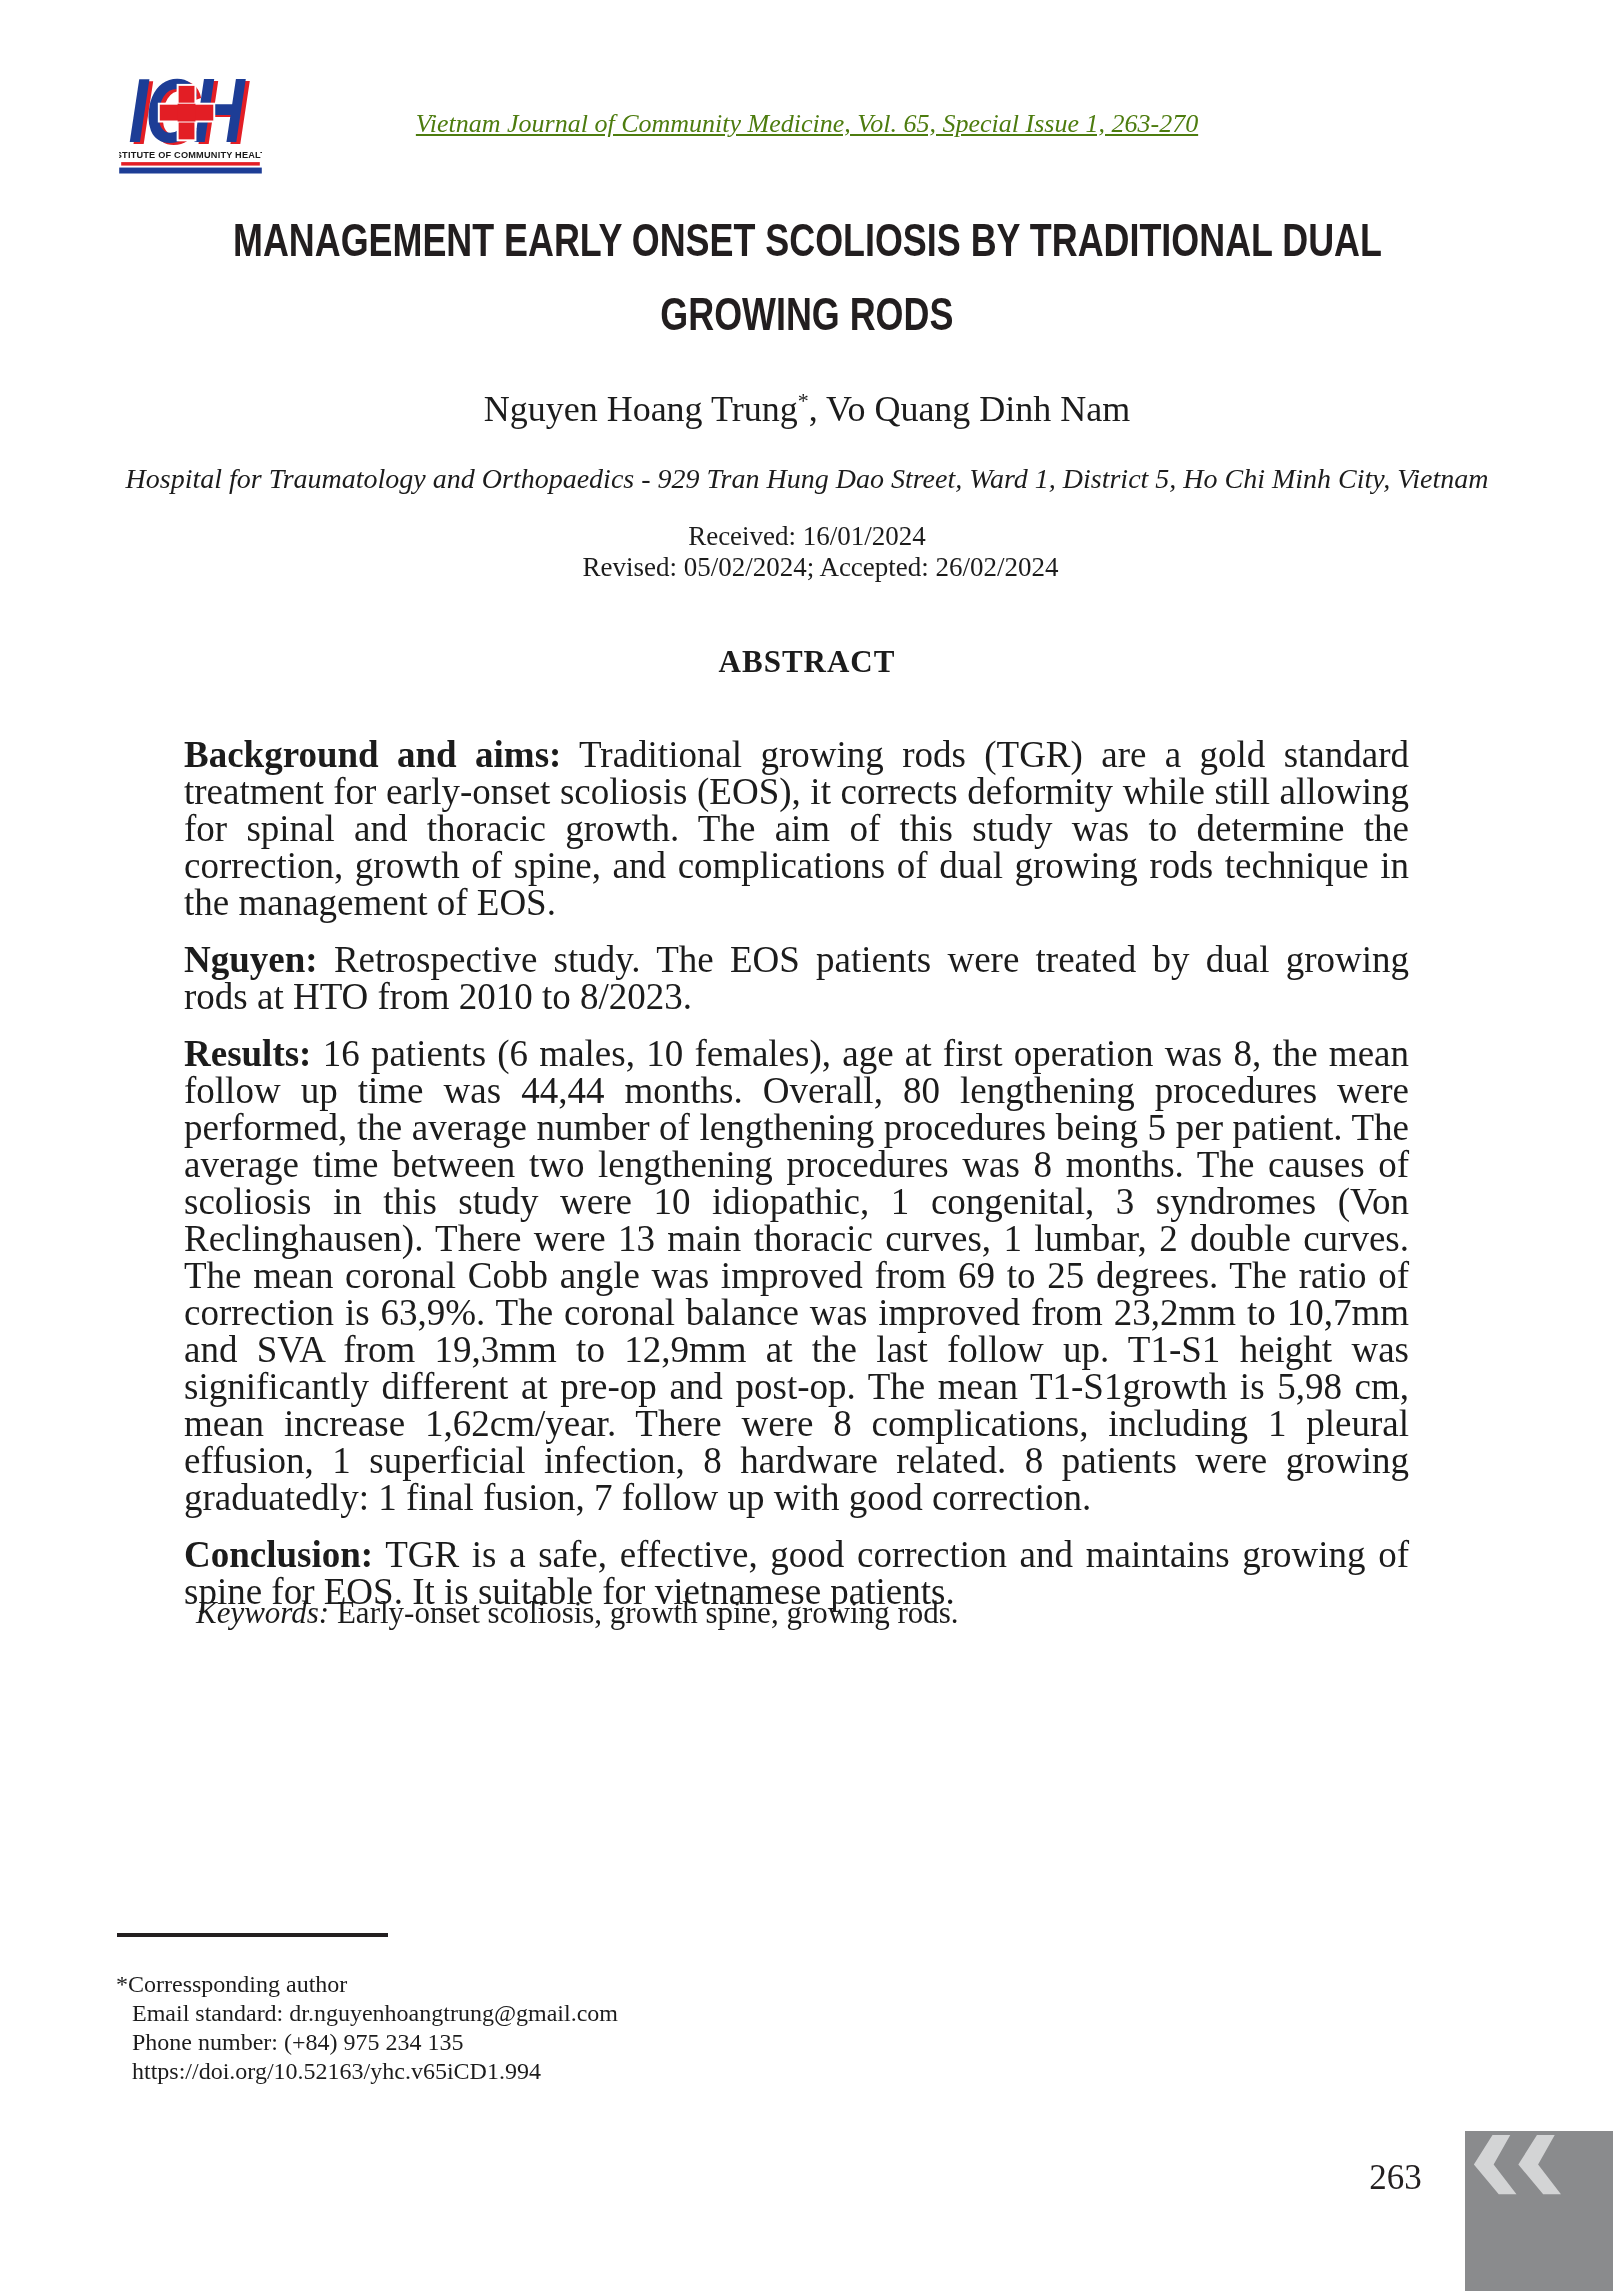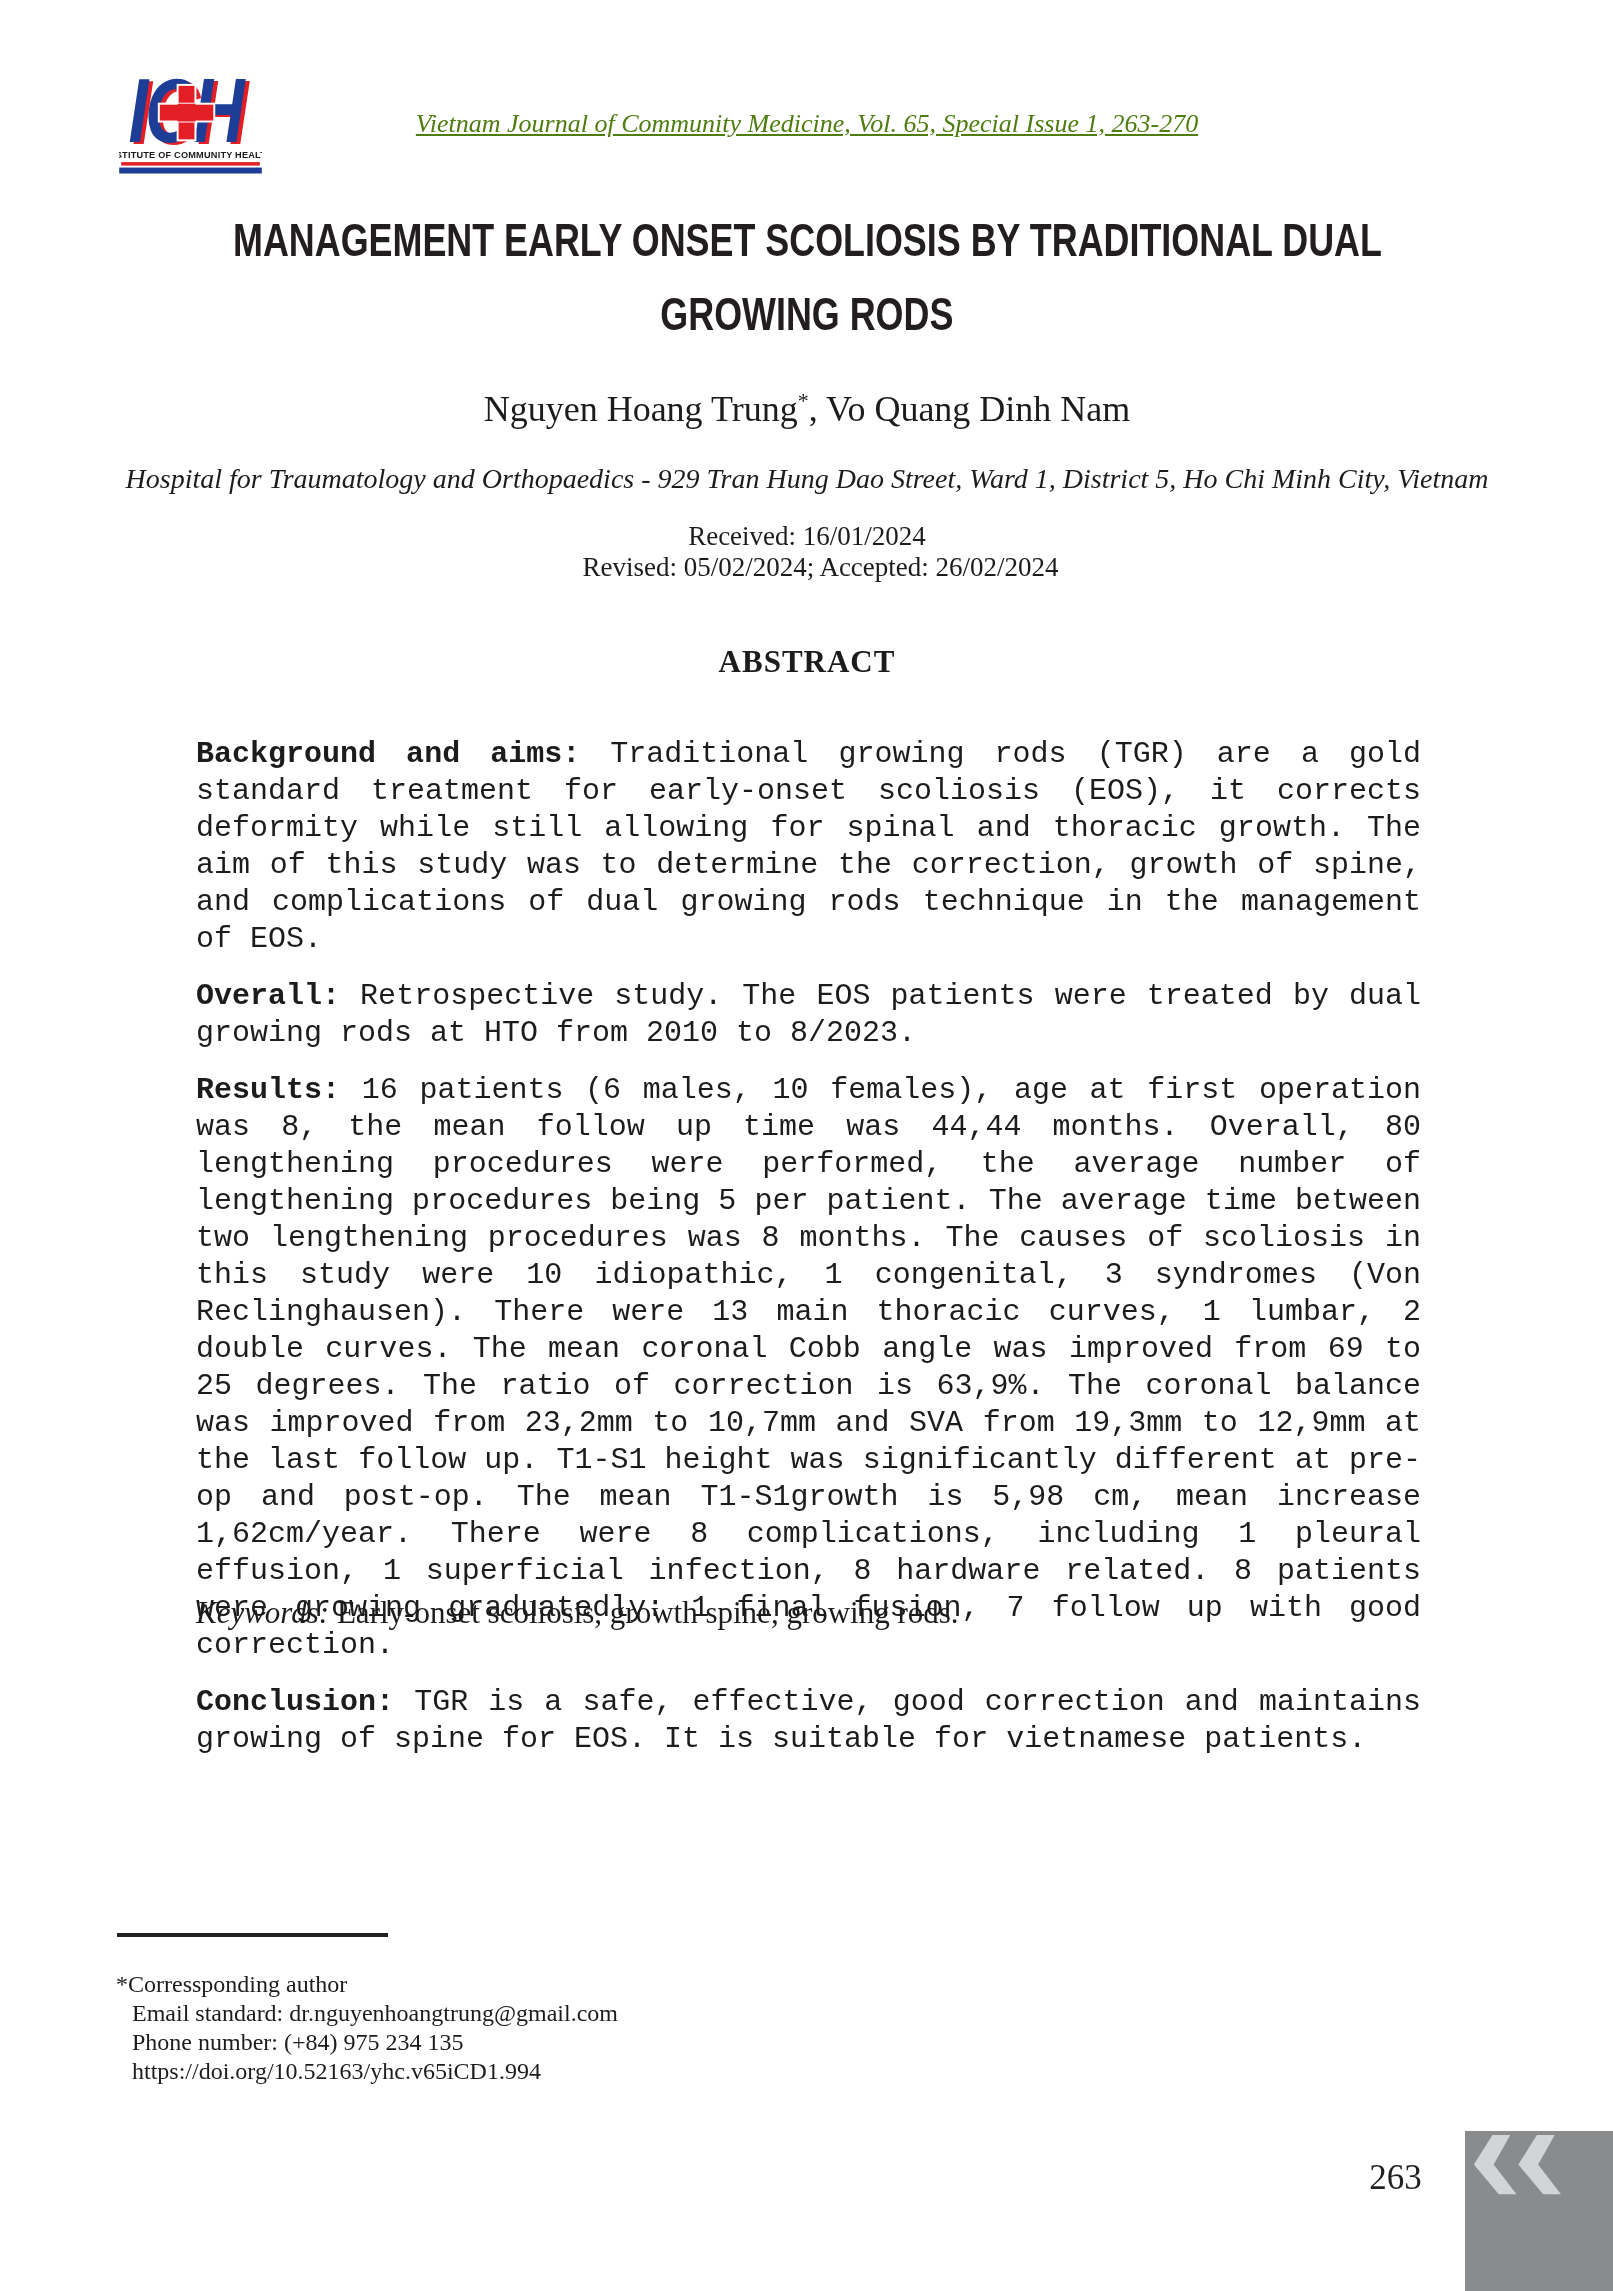--- a/index.html
+++ b/index.html
@@ -43,24 +43,23 @@
     text-align: center; font-style: italic; font-size: 28px;
   }
   .received { position: absolute; left: 0; right: 0; top: 521px; text-align: center; font-size: 27px; }
   .revised  { position: absolute; left: 0; right: 0; top: 552px; text-align: center; font-size: 27px; padding-left: 27px; }
   
   .abstract-heading {
     position: absolute; left: 0; right: 0; top: 644px;
     text-align: center; font-weight: bold; font-size: 31px; letter-spacing: 1px;
   }
   .abstract-body {
-    position: absolute; left: 196px; top: 736px; width: 1225px;
-    font-size: 30px; line-height: 37px;
+    position: absolute; left: 184px; top: 736px; width: 1225px;
+    font-size: 37px; line-height: 37px;
     text-align: justify;
-    font-family: Liberation Mono, monospace;
   }
   .abstract-body p { margin: 0 0 20px 0; }
   .abstract-body b { font-weight: bold; }
   .keywords {
     position: absolute; left: 196px; top: 1547px; width: 1225px;
     font-size: 31px;
     margin-top: 48px;
   }
   .keywords .kw-label { font-style: italic; }
   
@@ -116,21 +115,21 @@
 
   <div class="affiliation">Hospital for Traumatology and Orthopaedics - 929 Tran Hung Dao Street, Ward 1, District 5, Ho Chi Minh City, Vietnam</div>
 
   <div class="received">Received: 16/01/2024</div>
   <div class="revised">Revised: 05/02/2024; Accepted: 26/02/2024</div>
 
   <div class="abstract-heading">ABSTRACT</div>
 
   <div class="abstract-body">
     <p><b>Background and aims:</b><span> Traditional growing rods (TGR) are a gold standard treatment for early-onset scoliosis (EOS), it corrects deformity while still allowing for spinal and thoracic growth. The aim of this study was to determine the correction, growth of spine, and complications of dual growing rods technique in the management of EOS.</span></p>
-    <p><b>Overall:</b><span> Retrospective study. The EOS patients were treated by dual growing rods at HTO from 2010 to 8/2023.</span></p>
+    <p><b>Nguyen:</b><span> Retrospective study. The EOS patients were treated by dual growing rods at HTO from 2010 to 8/2023.</span></p>
     <p><b>Results:</b><span> 16 patients (6 males, 10 females), age at first operation was 8, the mean follow up time was 44,44 months. Overall, 80 lengthening procedures were performed, the average number of lengthening procedures being 5 per patient. The average time between two lengthening procedures was 8 months. The causes of scoliosis in this study were 10 idiopathic, 1 congenital, 3 syndromes (Von Reclinghausen). There were 13 main thoracic curves, 1 lumbar, 2 double curves. The mean coronal Cobb angle was improved from 69 to 25 degrees. The ratio of correction is 63,9%. The coronal balance was improved from 23,2mm to 10,7mm and SVA from 19,3mm to 12,9mm at the last follow up. T1-S1 height was significantly different at pre-op and post-op. The mean T1-S1growth is 5,98 cm, mean increase 1,62cm/year. There were 8 complications, including 1 pleural effusion, 1 superficial infection, 8 hardware related. 8 patients were growing graduatedly: 1 final fusion, 7 follow up with good correction.</span></p>
     <p><b>Conclusion:</b><span> TGR is a safe, effective, good correction and maintains growing of spine for EOS. It is suitable for vietnamese patients.</span></p>
   </div>
 
   <div class="keywords">
     <span class="kw-label">Keywords:</span><span> Early-onset scoliosis, growth spine, growing rods.</span>
   </div>
 
   <div class="footnote-rule"></div>
   <div class="footnote">

